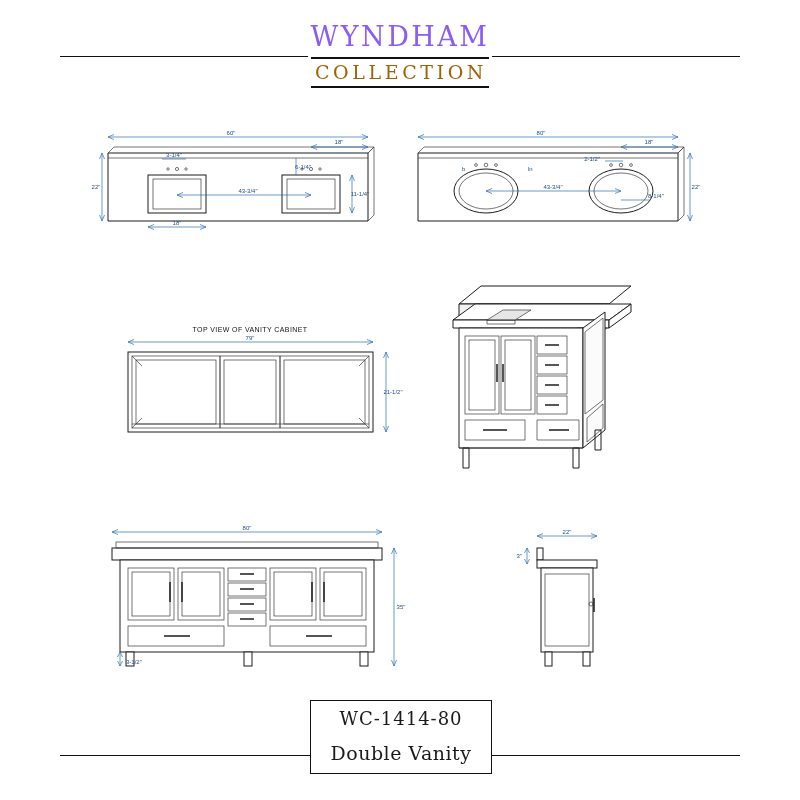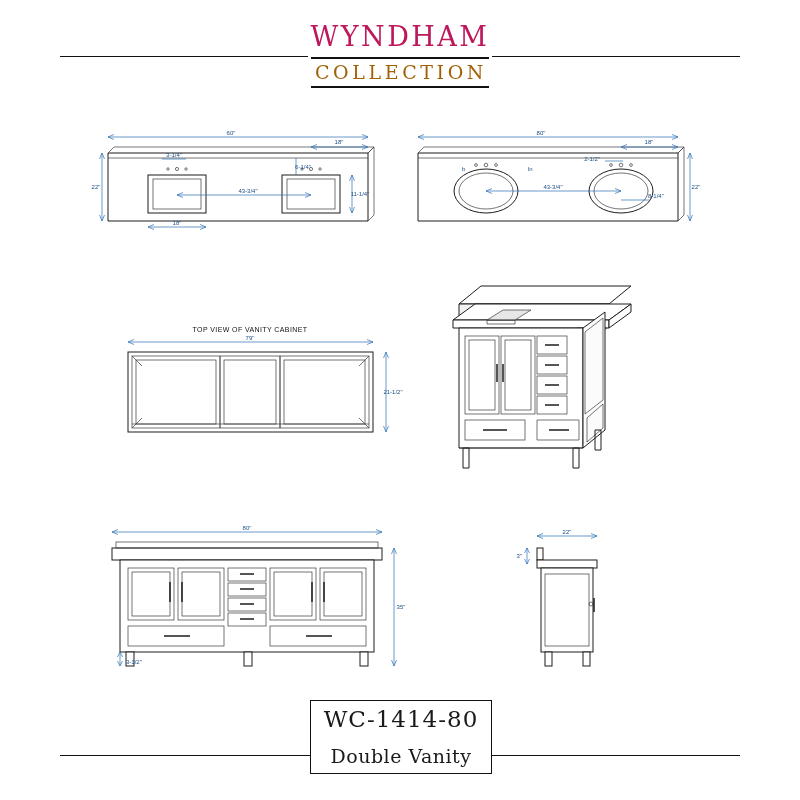--- a/index.html
+++ b/index.html
@@ -15,38 +15,38 @@
 
   
   .hdr-rule{position:absolute;left:60px;right:60px;top:56px;height:1px;background:#111;}
   .logo-box{
     position:absolute;left:308px;top:15px;width:184px;height:80px;
     background:#fff;border:none;
     display:flex;flex-direction:column;align-items:center;justify-content:center;
   }
   .logo-word{
     font-family:"DejaVu Serif", serif;
-    font-size:27px;letter-spacing:2.5px;color:#be185d;line-height:1;
+    font-size:27px;letter-spacing:2.5px;color:#8b5cf6;line-height:1;
     padding-bottom:4px;
   }
   .logo-sub{
     font-family:"DejaVu Serif", serif;
     font-size:19px;letter-spacing:3.6px;color:#a16207;line-height:1;
     border-top:2px solid #111;border-bottom:2px solid #111;
     padding:4px 2px 4px 4px;margin-top:3px;
   }
 
   
   .ftr-rule{position:absolute;left:60px;right:60px;top:755px;height:1px;background:#111;}
   .ftr-box{
     position:absolute;left:310px;top:700px;width:180px;height:72px;
     background:#fff;border:1.5px solid #111;
     display:flex;flex-direction:column;align-items:center;justify-content:center;
   }
-  .ftr-l1{font-family:"DejaVu Serif", serif;font-size:23px;letter-spacing:1px;line-height:1.15;}
+  .ftr-l1{font-family:"DejaVu Serif", serif;font-size:18px;letter-spacing:1px;line-height:1.15;}
   .ftr-l2{font-family:"DejaVu Serif", serif;font-size:19px;letter-spacing:0.5px;line-height:1.15;margin-top:14px;}
 
   
   .vw{position:absolute;}
   svg{display:block;overflow:visible;}
   .ln{stroke:#1d1d1d;stroke-width:1;fill:none;}
   .ln2{stroke:#1d1d1d;stroke-width:1.5;fill:none;}
   .thin{stroke:#3a3a3a;stroke-width:0.7;fill:none;}
   .dim{stroke:#2b6fb5;stroke-width:0.7;fill:none;}
   .dimtxt{font-family:"Liberation Sans",sans-serif;font-size:6px;fill:#1b4f86;}

